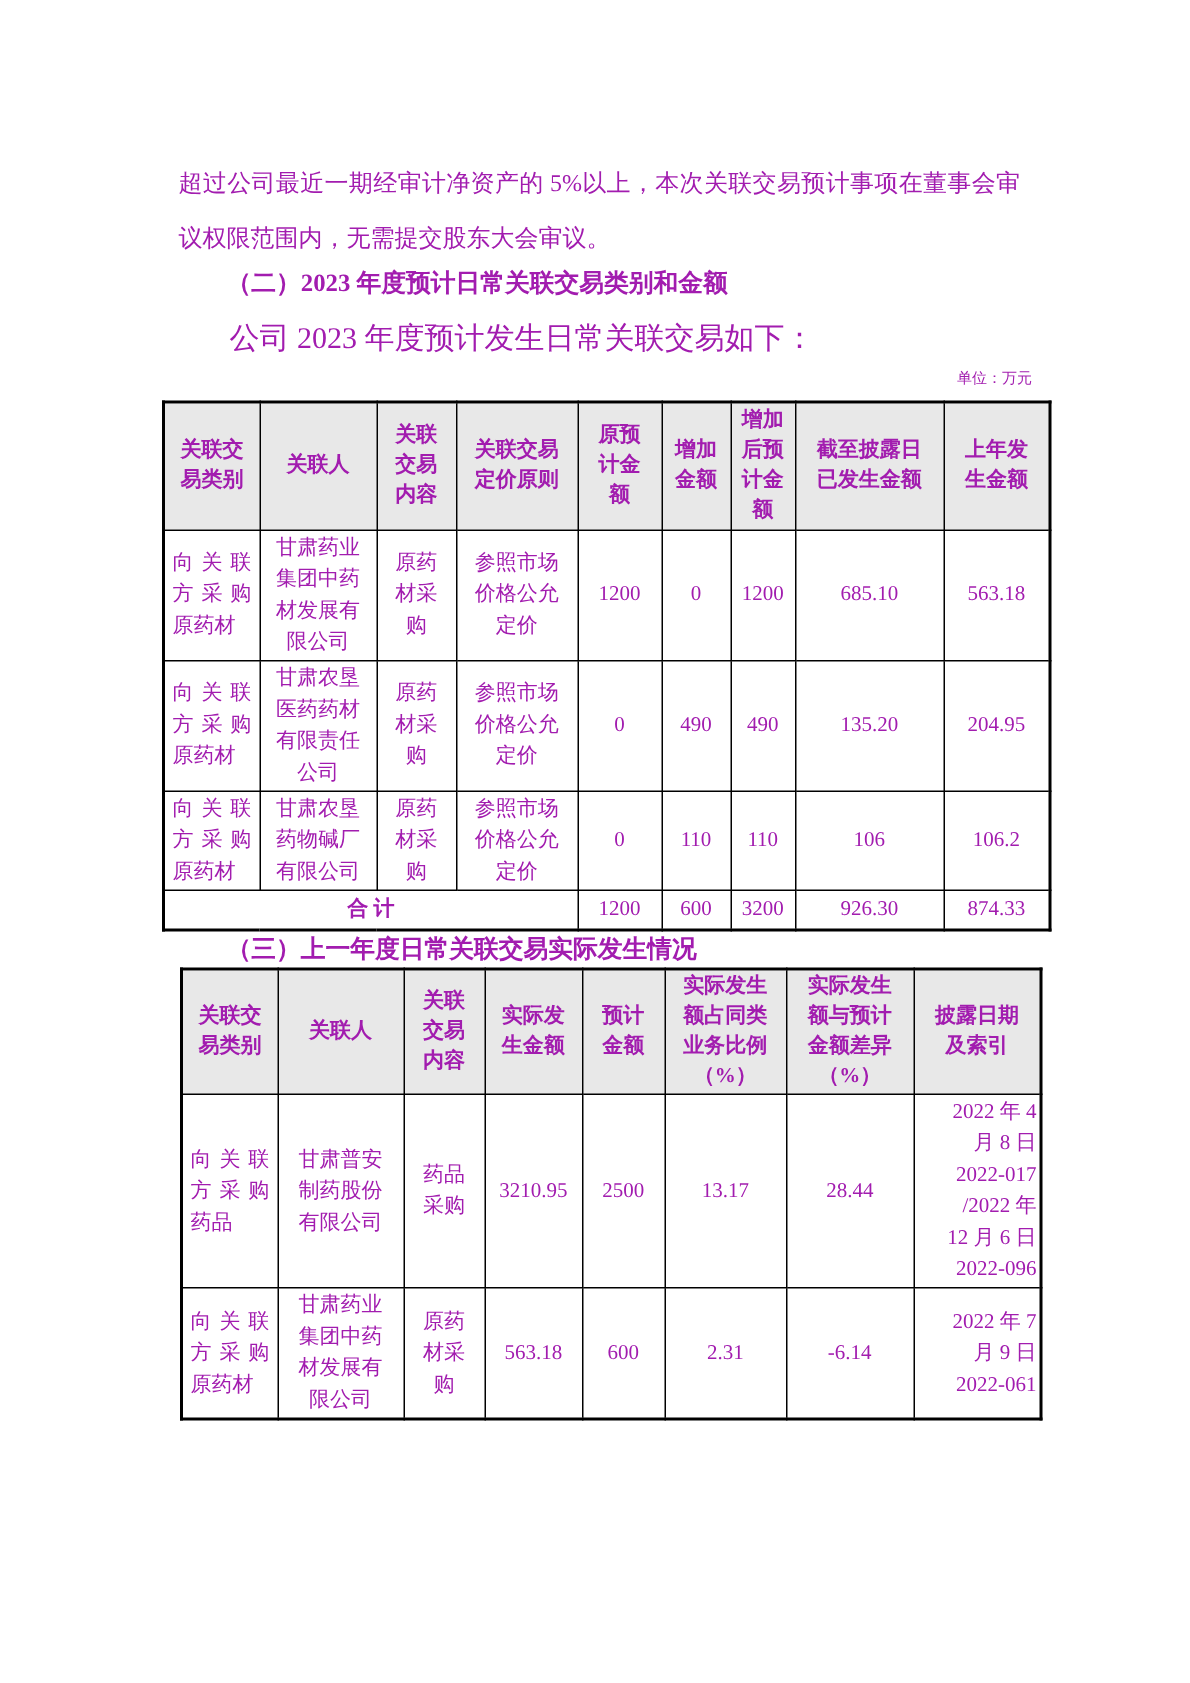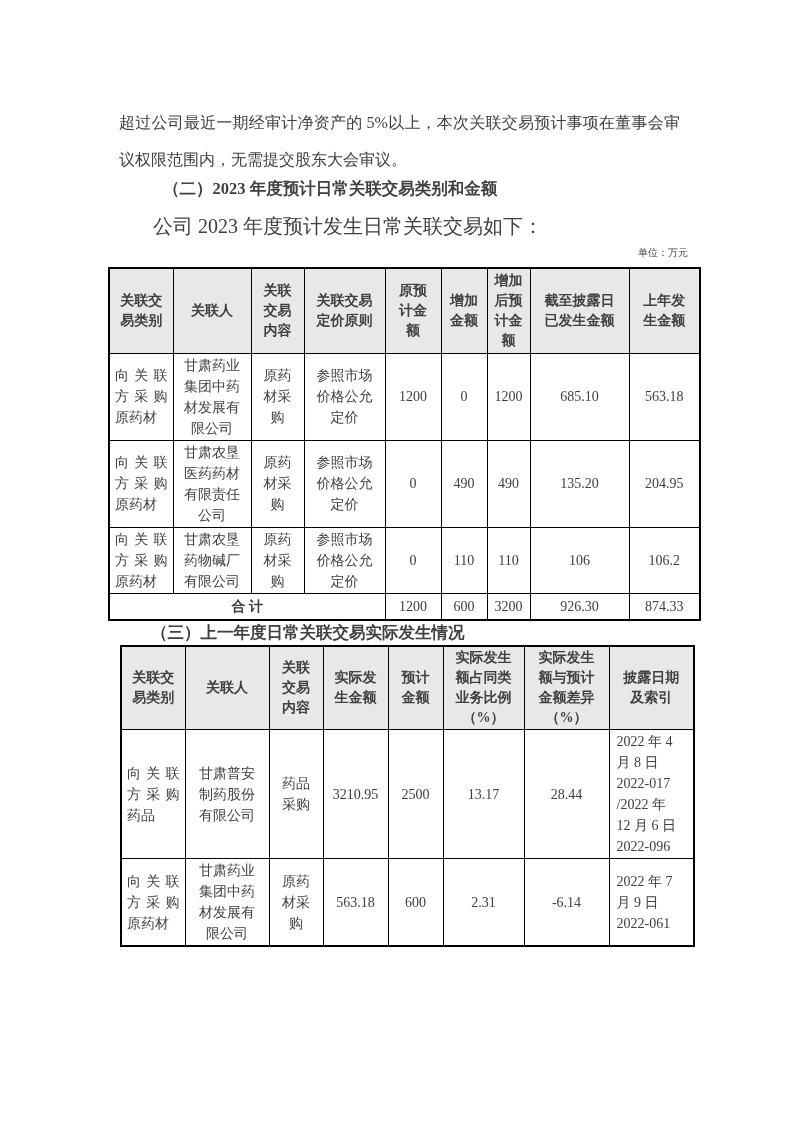--- a/index.html
+++ b/index.html
@@ -1,34 +1,34 @@
 <!DOCTYPE html>
 <html><head>
 <meta charset="utf-8">
 <style>
   html,body{margin:0;padding:0;background:#fff;}
   .page{
     position:relative;
     width:793px;height:1122px;
     background:#ffffff;
     font-family:"Liberation Serif","DejaVu Serif",serif;
-    color:#404040;
+    color:#a21caf;
     overflow:hidden;
   }
   .intro-para{
     position:absolute;top:104px;left:119px;width:561px;
     font-size:16px;line-height:37px;
     text-align:justify;text-justify:inter-ideograph;
   }
   .sec-heading{
     position:absolute;left:151px;
     font-size:16.5px;font-weight:bold;line-height:24px;
     white-space:nowrap;
   }
-  .h2{top:177px;margin-left:12px;}
+  .h2{top:177px;}
   .h3{top:621px;}
   .lead-para{
     position:absolute;top:214px;left:153px;
     font-size:20px;line-height:24px;white-space:nowrap;
   }
   .unit-label{
     position:absolute;top:243px;right:105px;
     font-size:10px;line-height:20px;
   }
   table.doc-table{
@@ -60,21 +60,21 @@
   .t2 tr.hrow{height:82px;}
   .t2 tr.r1{height:128px;}
   .t2 tr.r2{height:85px;}
   .t2 tr.r3{height:84px;}
   td.cat{
     text-align:justify;text-justify:inter-ideograph;
     padding:1px 5px;
     margin-top:32px;
   }
   td.datecell{
-    text-align:left;
+    text-align:right;
     padding-left:7px;padding-right:2px;
   }
   td.total-label{
     font-weight:bold;
   }
 </style>
 </head>
 <body>
 
 <div class="page">

